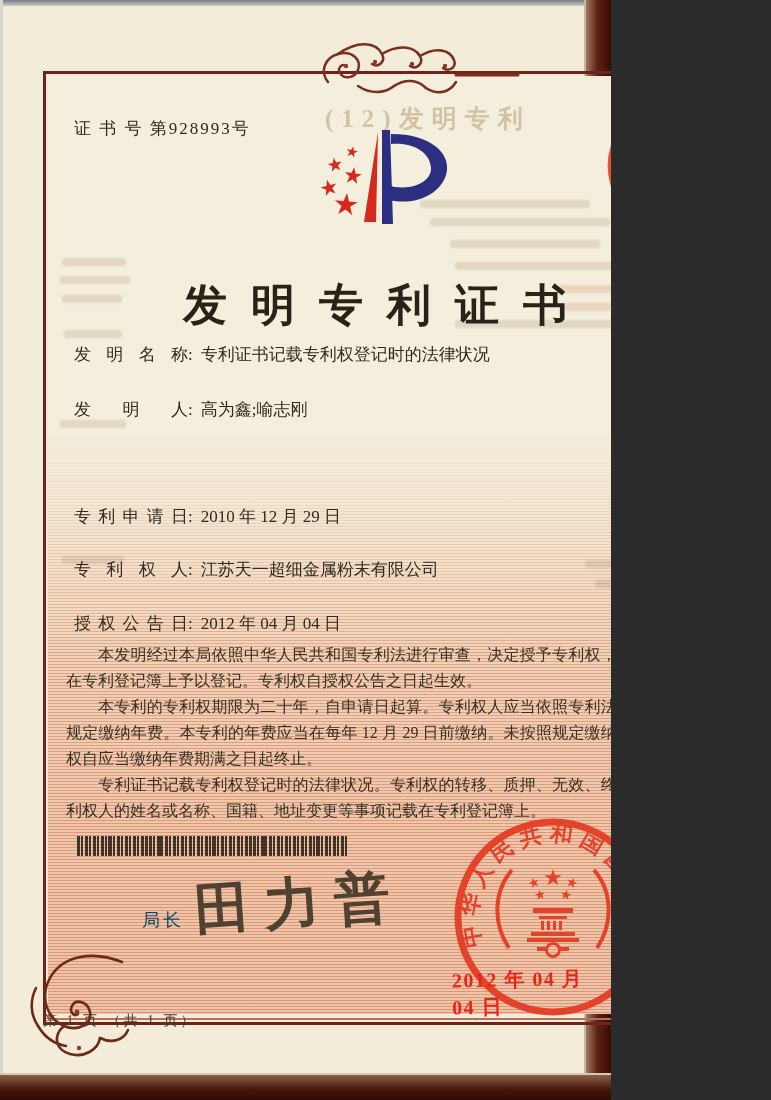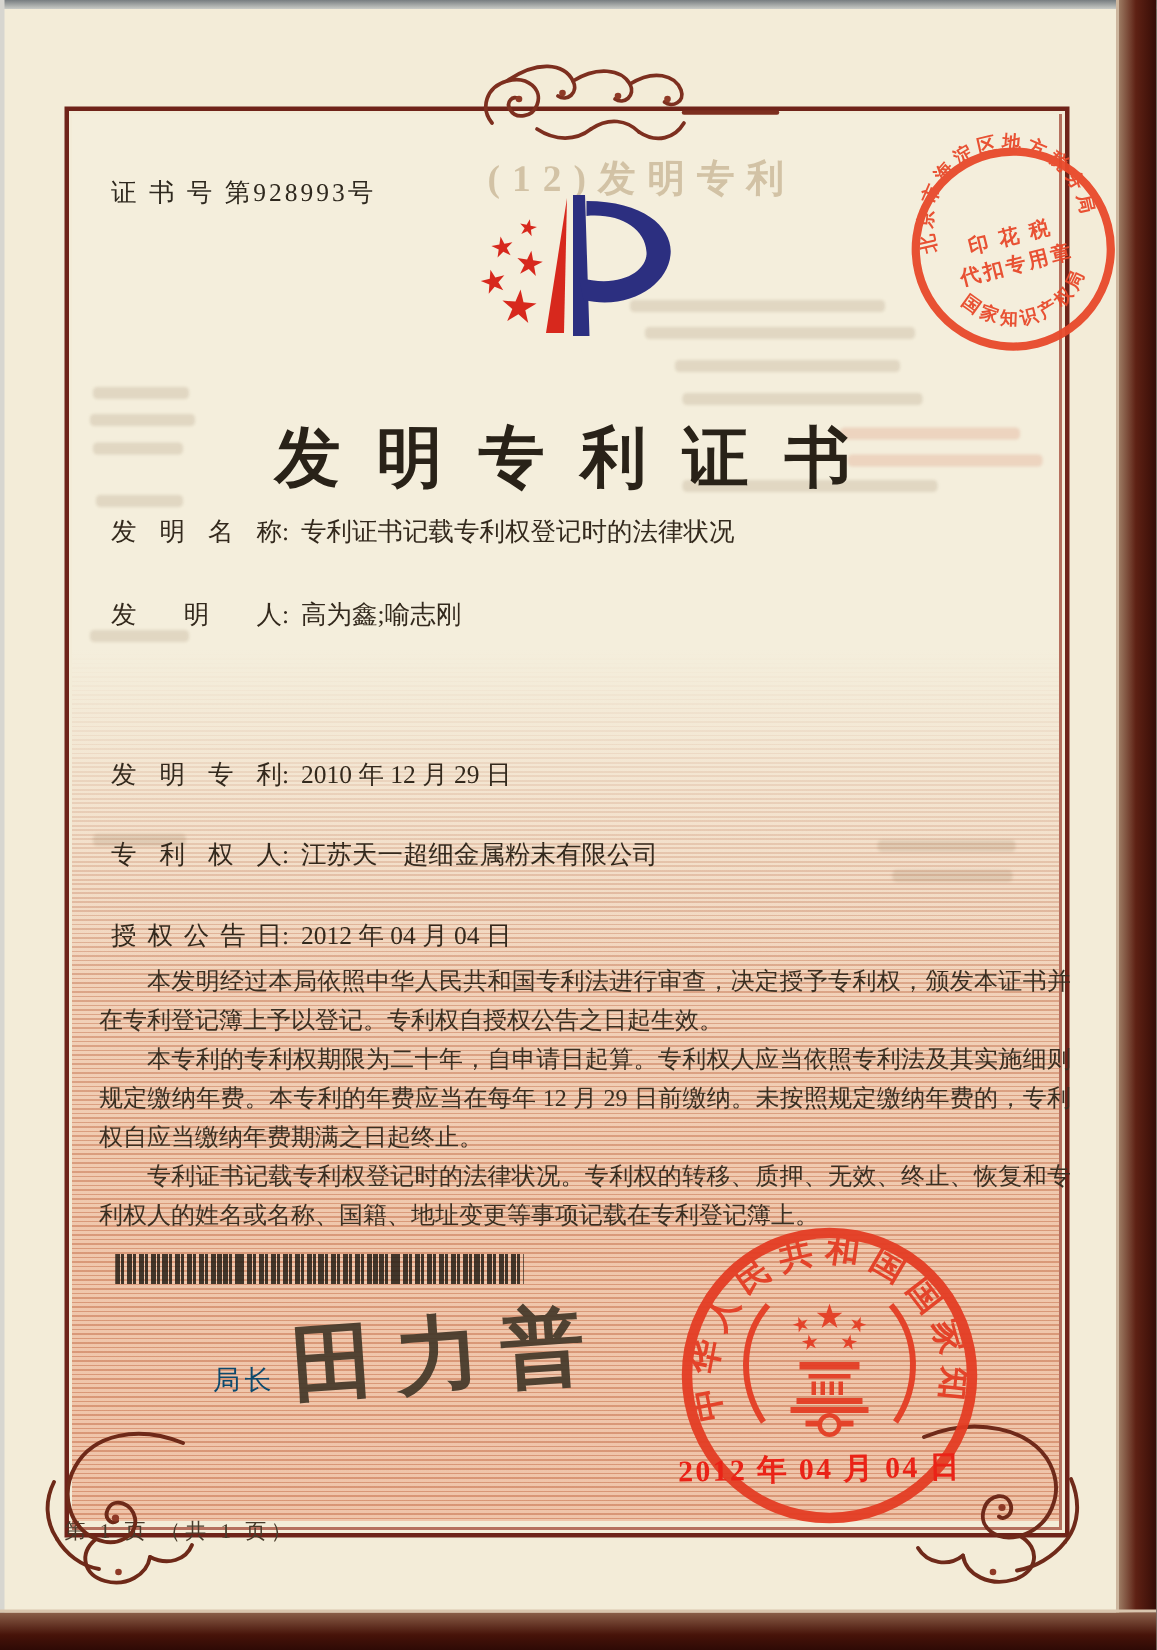--- a/index.html
+++ b/index.html
@@ -1,16 +1,16 @@
 <!DOCTYPE html>
 <html><head>
 <meta charset="utf-8">
 <style>
   html,body{margin:0;padding:0;background:#2b2b2b;}
-  .page{position:relative;width:771px;height:1100px;overflow:hidden;
+  .page{position:relative;width:611px;height:1100px;overflow:hidden;
         background:#f3ecd8;font-family:"Liberation Serif","DejaVu Serif",serif;}
   
   .edge-top{position:absolute;left:0;top:0;width:771px;height:6px;
             background:linear-gradient(#777d80,#c9cbc6);}
   .edge-left{position:absolute;left:0;top:0;width:3px;height:1100px;background:#d7d6d0;}
   .edge-right{position:absolute;right:0;top:0;width:25px;height:1100px;
               border-left:2px solid #cdb69e;
               background:linear-gradient(90deg,#9c7a62 0%,#5e2114 45%,#360c06 100%);}
   .edge-bottom{position:absolute;left:0;bottom:0;width:771px;height:25px;
                border-top:2px solid #d9c6ae;
@@ -165,21 +165,21 @@
 
   <div class="title">发明专利证书</div>
 
   <div class="field" style="top:343px">
     <span class="fl">发明名称</span><span>:</span><span class="fv">专利证书记载专利权登记时的法律状况</span>
   </div>
   <div class="field" style="top:398px">
     <span class="fl">发明人</span><span>:</span><span class="fv">高为鑫;喻志刚</span>
   </div>
   <div class="field" style="top:505px">
-    <span class="fl">发明专利</span><span>:</span><span class="fv">2010 年 12 月 29 日</span>
+    <span class="fl">专利申请日</span><span>:</span><span class="fv">2010 年 12 月 29 日</span>
   </div>
   <div class="field" style="top:558px">
     <span class="fl">专利权人</span><span>:</span><span class="fv">江苏天一超细金属粉末有限公司</span>
   </div>
   <div class="field" style="top:612px">
     <span class="fl">授权公告日</span><span>:</span><span class="fv">2012 年 04 月 04 日</span>
   </div>
 
   <div class="paras">
     <p>本发明经过本局依照中华人民共和国专利法进行审查，决定授予专利权，颁发本证书并在专利登记簿上予以登记。专利权自授权公告之日起生效。</p>

